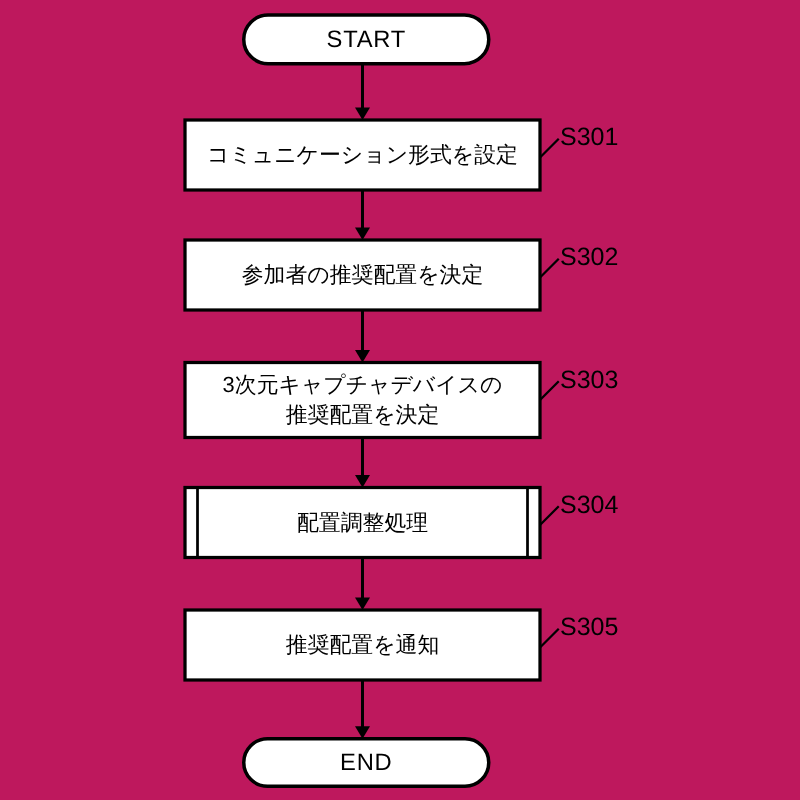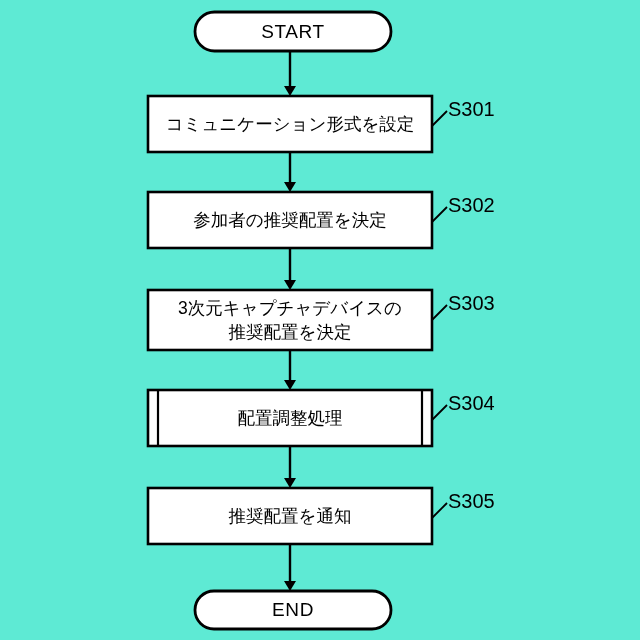--- a/index.html
+++ b/index.html
@@ -11,21 +11,21 @@
   body {
     width: 640px;
     height: 640px;
     font-family: "Liberation Sans", "DejaVu Sans", sans-serif;
     overflow: hidden;
   }
   #figure-root {
     position: relative;
     width: 640px;
     height: 640px;
-    background: #5eead4;
+    background: #be185d;
   }
   svg#flowchart {
     display: block;
     width: 640px;
     height: 640px;
   }
   .shape-outline {
     fill: #ffffff;
     stroke: #000000;
     stroke-width: 2.6;

